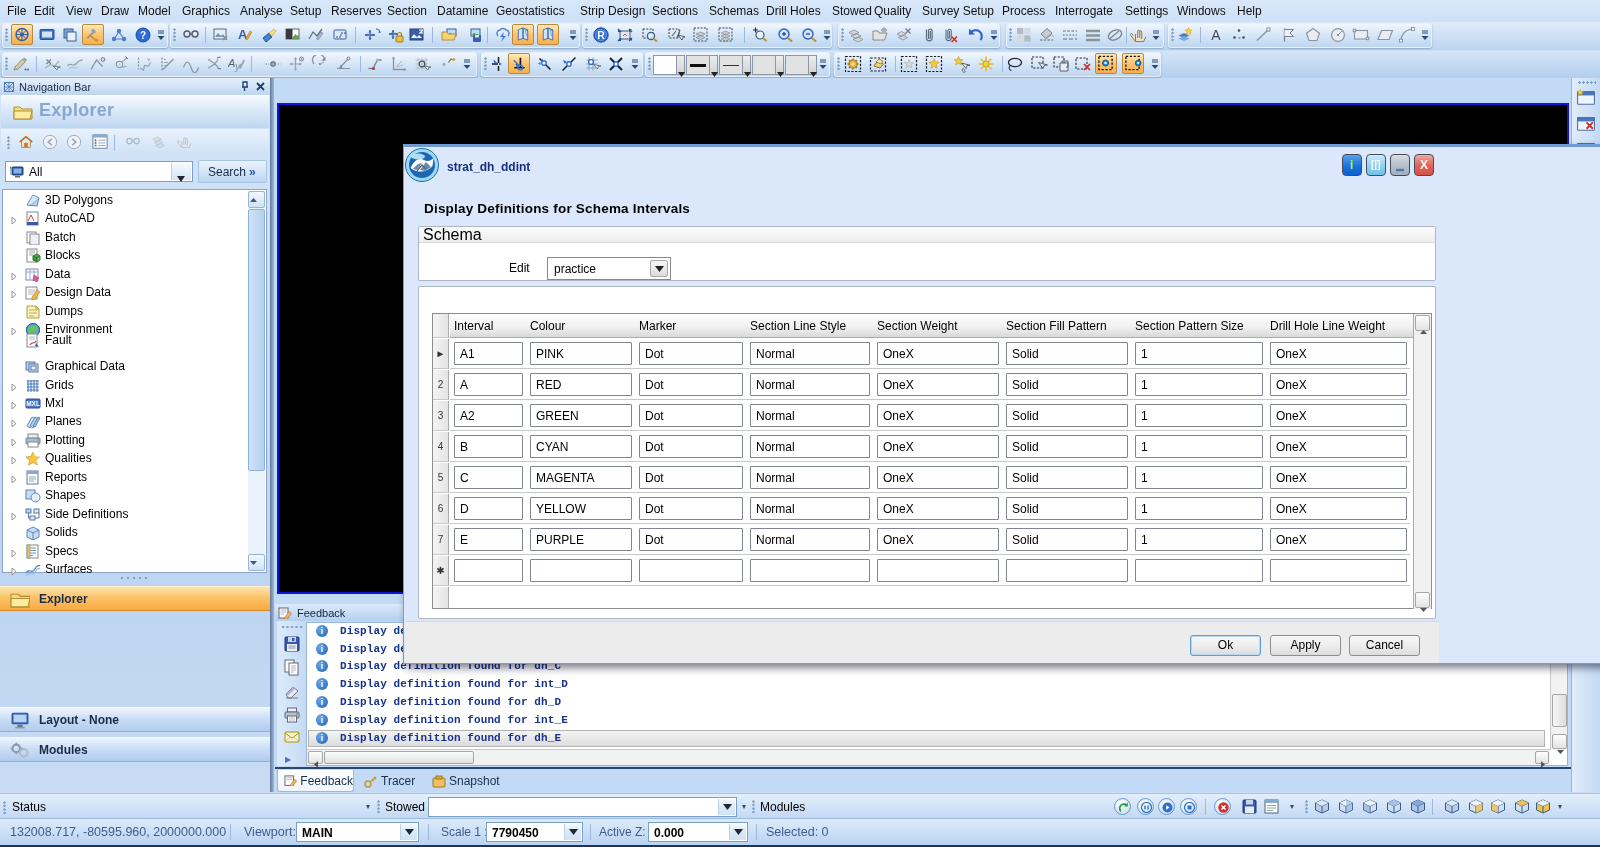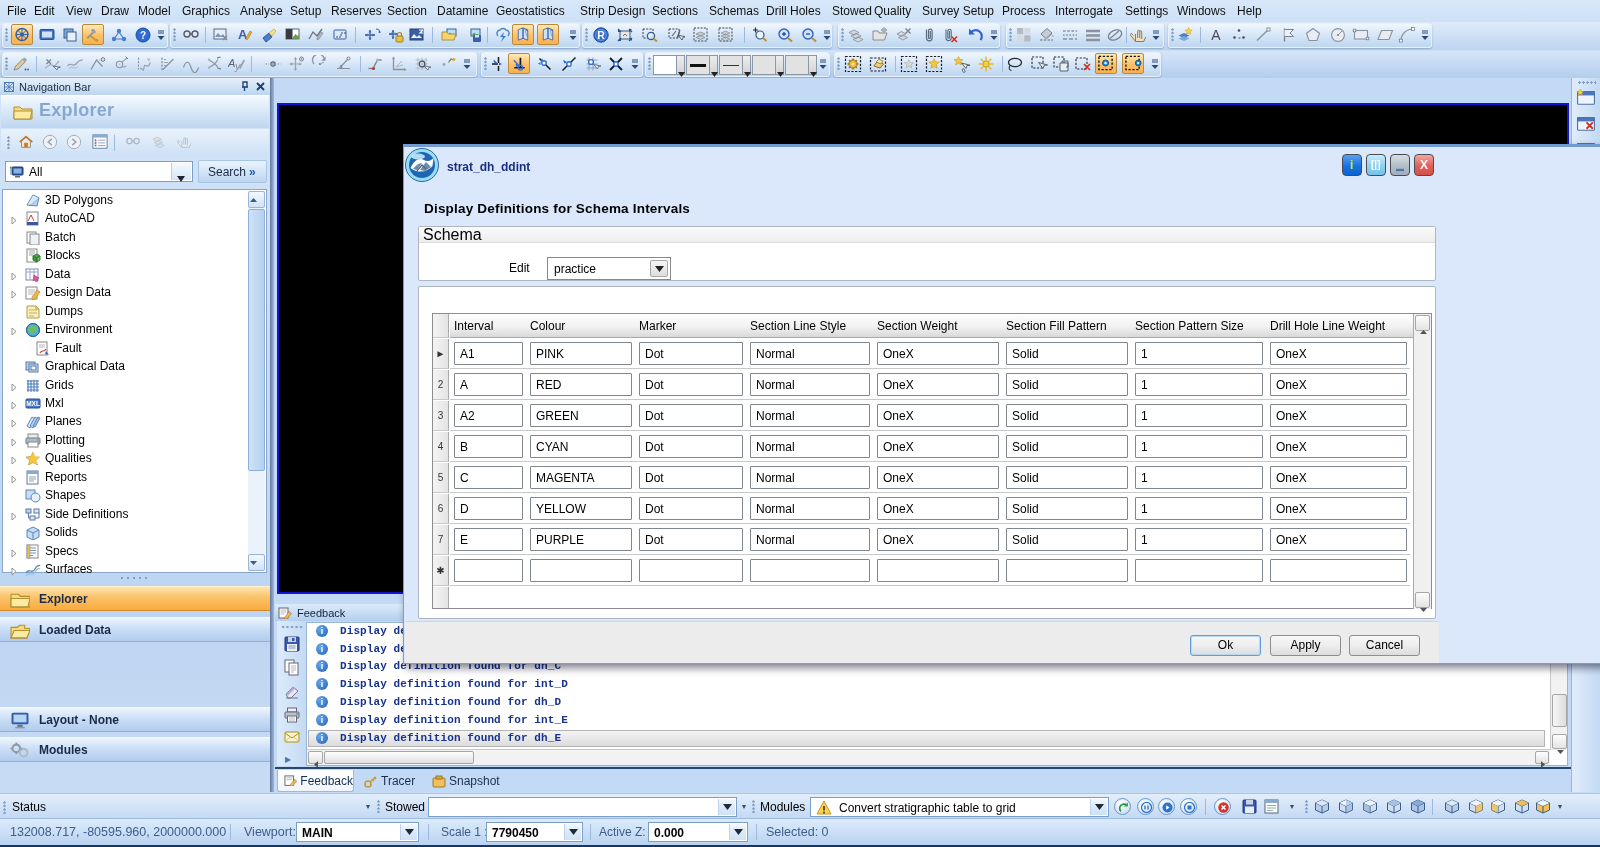--- a/index.html
+++ b/index.html
@@ -956,21 +956,21 @@
           </svg></span>
         <span class="tic">
           <svg viewBox="0 0 16 15">
             <circle cx="8" cy="8" r="6.5" fill="#58a8e8" stroke="#2a6aa8"></circle>
             <path d="M4 5c2-2 4 0 6-1s3 1 3 3-2 1-3 3-4 2-6 0-2-3 0-5z" fill="#68c068"></path>
             <circle cx="8" cy="8" r="6.5" fill="none" stroke="#2a6aa8"></circle>
           </svg>
         </span>
         <span>Environment</span>
       </div>
-      <div class="ti" style="top:149px;padding-left:10px;">
+      <div class="ti" style="top:141px;">
         <span style="width:21px;flex:none;"></span>
         <span class="tic">
           <svg viewBox="0 0 16 15">
             <rect x="2" y="1" width="10" height="13" fill="#fff" stroke="#888"></rect>
             <path d="M4 4h6M4 6h6" stroke="#b0b8c0"></path>
             <path d="M5 12c2-4 4 0 6-4" stroke="#c04040" fill="none" stroke-width="1.2"></path>
             <path d="M11 10l3 4-4-1z" fill="#4060c0"></path>
           </svg>
         </span>
         <span>Fault</span>
@@ -1132,29 +1132,20 @@
     </div>
     <div style="position:absolute;left:120px;top:498px;width:30px;height:4px;background-image:radial-gradient(circle at 2px 2px,#7f9ec4 1px,transparent 1.3px);background-size:6px 4px;"></div>
     <div class="sbtn" style="top:508px;background:linear-gradient(#fde4ae,#fbc36a 45%,#f9a93f);border-top:1px solid #fdeecd;border-bottom:1px solid #d08828;">
       <span class="bi">
         <svg viewBox="0 0 19 17">
           <path d="M1 4h7l2 2h9v10H1z" fill="#f8d878" stroke="#b09030"></path>
           <path d="M1 8h18l-2 8H1z" fill="#fceba0" stroke="#b09030"></path>
         </svg>
       </span>
       <span>Explorer</span>
-    </div>
-    <div class="sbtn" style="top:539px;">
-      <span class="bi">
-        <svg viewBox="0 0 19 17">
-          <path d="M1 6h6l2-2h5v3h5l-3 9H1z" fill="#f8d878" stroke="#b09030"></path>
-          <path d="M4 9h15l-3 7H1z" fill="#fceba0" stroke="#b09030"></path>
-        </svg>
-      </span>
-      <span>Loaded Data</span>
     </div>
     <div class="sbtn" style="top:629px;">
       <span class="bi">
         <svg viewBox="0 0 19 17">
           <rect x="2" y="2" width="15" height="10" rx="1" fill="#4878c8" stroke="#2a4a88"></rect>
           <rect x="3.5" y="3.5" width="12" height="7" fill="#b8d4f0"></rect>
           <rect x="7" y="13" width="5" height="2" fill="#5a6a80"></rect>
           <rect x="5" y="15" width="9" height="1.5" fill="#8a98a8"></rect>
         </svg>
       </span>
@@ -1431,33 +1422,20 @@
     <div class="combo" style="left:428px;top:3px;width:309px;height:20px;">
       <div class="wda">
         <svg viewBox="0 0 9 7">
           <path d="M0 0h9l-4.5 6z" fill="#1a2a3a"></path>
         </svg>
       </div>
     </div>
     <div style="position:absolute;left:742px;top:8px;width:9px;height:10px;font-size:8px;color:#2a4a78;">▾</div>
     <div class="grip" style="left:752px;top:6px;height:14px;"></div>
     <span style="position:absolute;left:760px;top:6px;">Modules</span>
-    <div class="combo" style="left:810px;top:3px;width:299px;height:20px;">
-      <span style="position:absolute;left:5px;top:2px;width:16px;height:15px;"><svg viewBox="0 0 16 15">
-          <path d="M8 1l7 13H1z" fill="#ffd24a" stroke="#c8941a"></path>
-          <path d="M8 6v4.5" stroke="#333" stroke-width="1.6"></path>
-          <circle cx="8" cy="12.5" r="1" fill="#333"></circle>
-        </svg></span>
-      <span style="position:absolute;left:28px;top:3px;color:#000;">Convert stratigraphic table to grid</span>
-      <div class="wda">
-        <svg viewBox="0 0 9 7">
-          <path d="M0 0h9l-4.5 6z" fill="#1a2a3a"></path>
-        </svg>
-      </div>
-    </div>
     <div class="roundb" style="left:1114px;top:4px;background:radial-gradient(circle at 6px 5px,#fdfeff,#dce9f8 55%,#b8d2ee);border:1px solid #6a96c8;">
       <span style="position:absolute;left:2.5px;top:2.5px;width:11px;height:11px;"><svg viewBox="0 0 11 11">
           <path d="M8.8 3.2A4 4 0 103 9.3" fill="none" stroke="#2a9a3a" stroke-width="1.7"></path>
           <path d="M9.8 0.5v4h-4z" fill="#2a9a3a"></path>
         </svg></span>
     </div>
     <div class="roundb" style="left:1137px;top:4px;background:radial-gradient(circle at 6px 5px,#fdfeff,#dce9f8 55%,#b8d2ee);border:1px solid #6a96c8;">
       <span style="position:absolute;left:2.5px;top:2.5px;width:11px;height:11px;"><svg viewBox="0 0 11 11">
           <circle cx="5.5" cy="5.5" r="5" fill="none" stroke="#2e72c8" stroke-width="1.2"></circle>
           <path d="M4 3.5v4m3-4v4" stroke="#2e72c8" stroke-width="1.4"></path>

